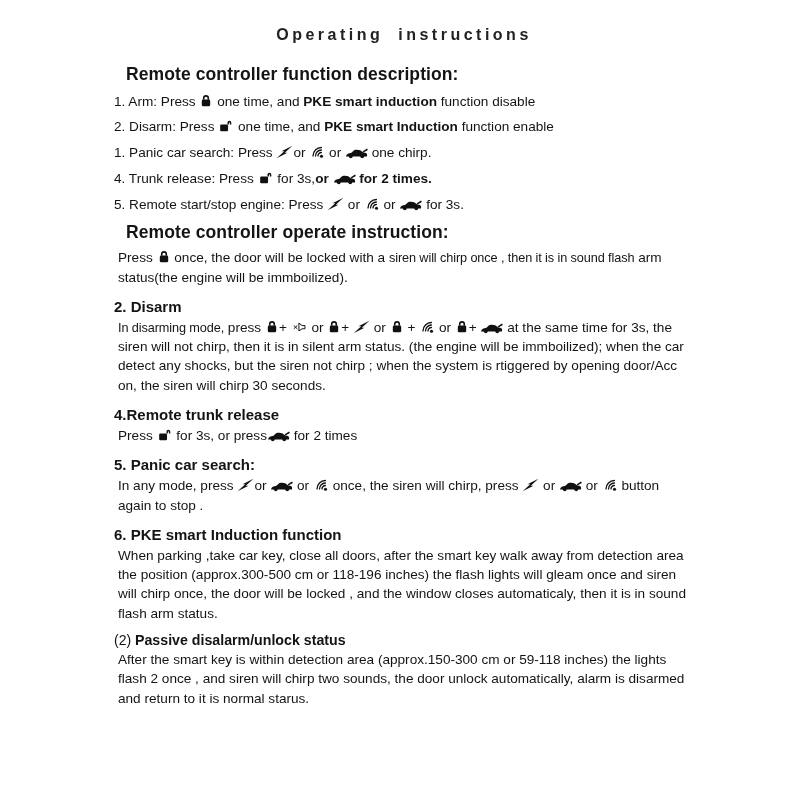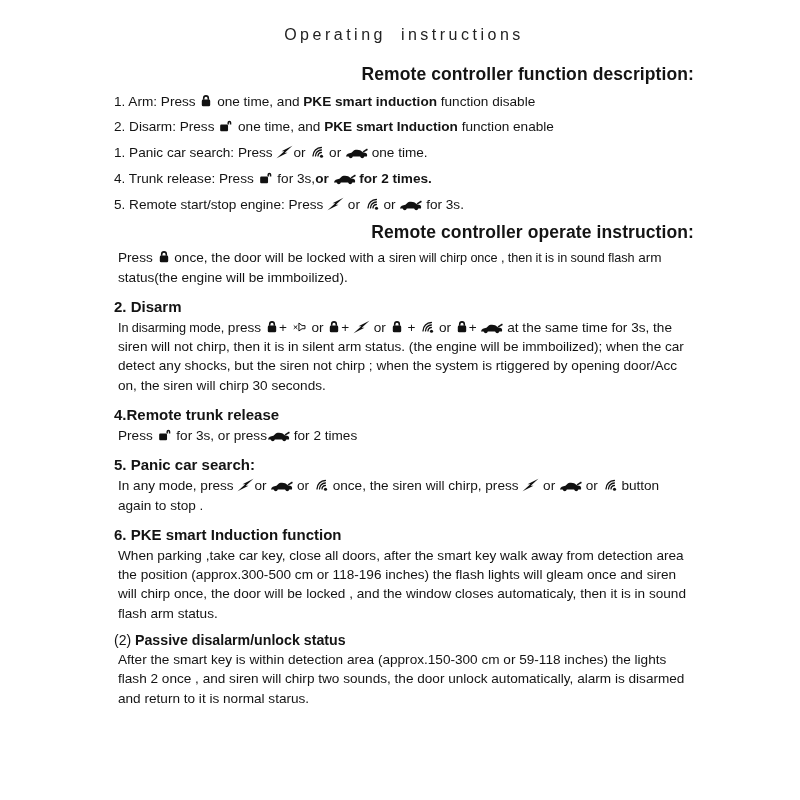--- a/index.html
+++ b/index.html
@@ -5,25 +5,25 @@
   html, body { margin:0; padding:0; }
   body {
     width:800px; height:800px; overflow:hidden;
     background:#ffffff; color:#141414;
     font-family:"Liberation Sans", sans-serif;
     -webkit-font-smoothing:antialiased;
   }
   .page { padding:16px 106px 0 114px; }
 
   .doc-title {
-    text-align:center; font-size:16px; font-weight:400; color:#222;
+    text-align:center; font-size:16px; font-weight:700; color:#222;
     letter-spacing:3.5px; word-spacing:7px; margin:10px 0 20px;
   }
 
-  h1.sec-head { font-size:17.5px; font-weight:700; margin:8px 0 5px; letter-spacing:0.1px;text-align:right; }
+  h1.sec-head { font-size:17.5px; font-weight:700; margin:8px 12px 5px; letter-spacing:0.1px; }
   .item { font-size:13.6px; margin:7.5px 0; line-height:1.35; }
   h2.sub-head { font-size:15px; font-weight:700; margin:11px 0 3px; }
   .para { font-size:13.6px; line-height:1.42; margin:2px 0 2px 4px; }
   .pke-subhead { font-size:14px; font-weight:400; margin:9px 0 2px; }
   .pke-subhead .bld { font-size:14.2px; }
 
   .bld { font-weight:700;text-align:center; }
   .sm  { font-size:12.7px; letter-spacing:-0.1px; }
 
   .ic { display:inline-block; vertical-align:-2px; line-height:0; color:#111; }
@@ -53,21 +53,21 @@
               <path d="M13.6 19 A5.4 5.4 0 0 1 19 13.6"></path>
               <path d="M9.6 19 A9.4 9.4 0 0 1 19 9.6"></path>
               <path d="M5.6 19 A13.4 13.4 0 0 1 19 5.6"></path>
             </g>
             <circle cx="19.2" cy="19.6" r="2.5" fill="currentColor"></circle>
           </svg></span><span>  or </span><span class="ic"><svg width="23" height="12" viewBox="0 0 38 18" fill="currentColor">
             <path d="M1.6 14.6 C2.6 10.6 6 9.2 10.6 8.6 L15 4.4 C20.4 2.8 26 3.8 28.6 7.2 L34.4 8.8 C36.6 9.6 37 12.2 36.2 14.6 Z"></path>
             <circle cx="9.5" cy="14.4" r="3.1"></circle>
             <circle cx="28.5" cy="14.4" r="3.1"></circle>
             <path d="M28.8 6.4 L36.4 1.6 L37.8 4 L31.2 7.6 Z"></path>
-          </svg></span><span> one time.</span></div>
+          </svg></span><span> one chirp.</span></div>
     <div class="item"><span>4. Trunk release: Press </span><span class="ic"><svg width="16" height="14" viewBox="0 0 26 24" fill="currentColor">
             <path d="M15.5 9.6V6.4a3.3 3.3 0 0 1 6.6 0v3.2h-2.5V6.4a.8.8 0 0 0-1.6 0v3.2z"></path>
             <rect x="3" y="9.6" width="13.5" height="11.6" rx="1.8"></rect>
           </svg></span><span>  for 3s,</span><span class="bld">or  </span><span class="ic"><svg width="23" height="12" viewBox="0 0 38 18" fill="currentColor">
             <path d="M1.6 14.6 C2.6 10.6 6 9.2 10.6 8.6 L15 4.4 C20.4 2.8 26 3.8 28.6 7.2 L34.4 8.8 C36.6 9.6 37 12.2 36.2 14.6 Z"></path>
             <circle cx="9.5" cy="14.4" r="3.1"></circle>
             <circle cx="28.5" cy="14.4" r="3.1"></circle>
             <path d="M28.8 6.4 L36.4 1.6 L37.8 4 L31.2 7.6 Z"></path>
           </svg></span><span class="bld">  for 2 times.</span></div>
     <div class="item"><span>5. Remote start/stop engine: Press </span><span class="ic"><svg width="17" height="14" viewBox="0 0 30 24" fill="currentColor">

